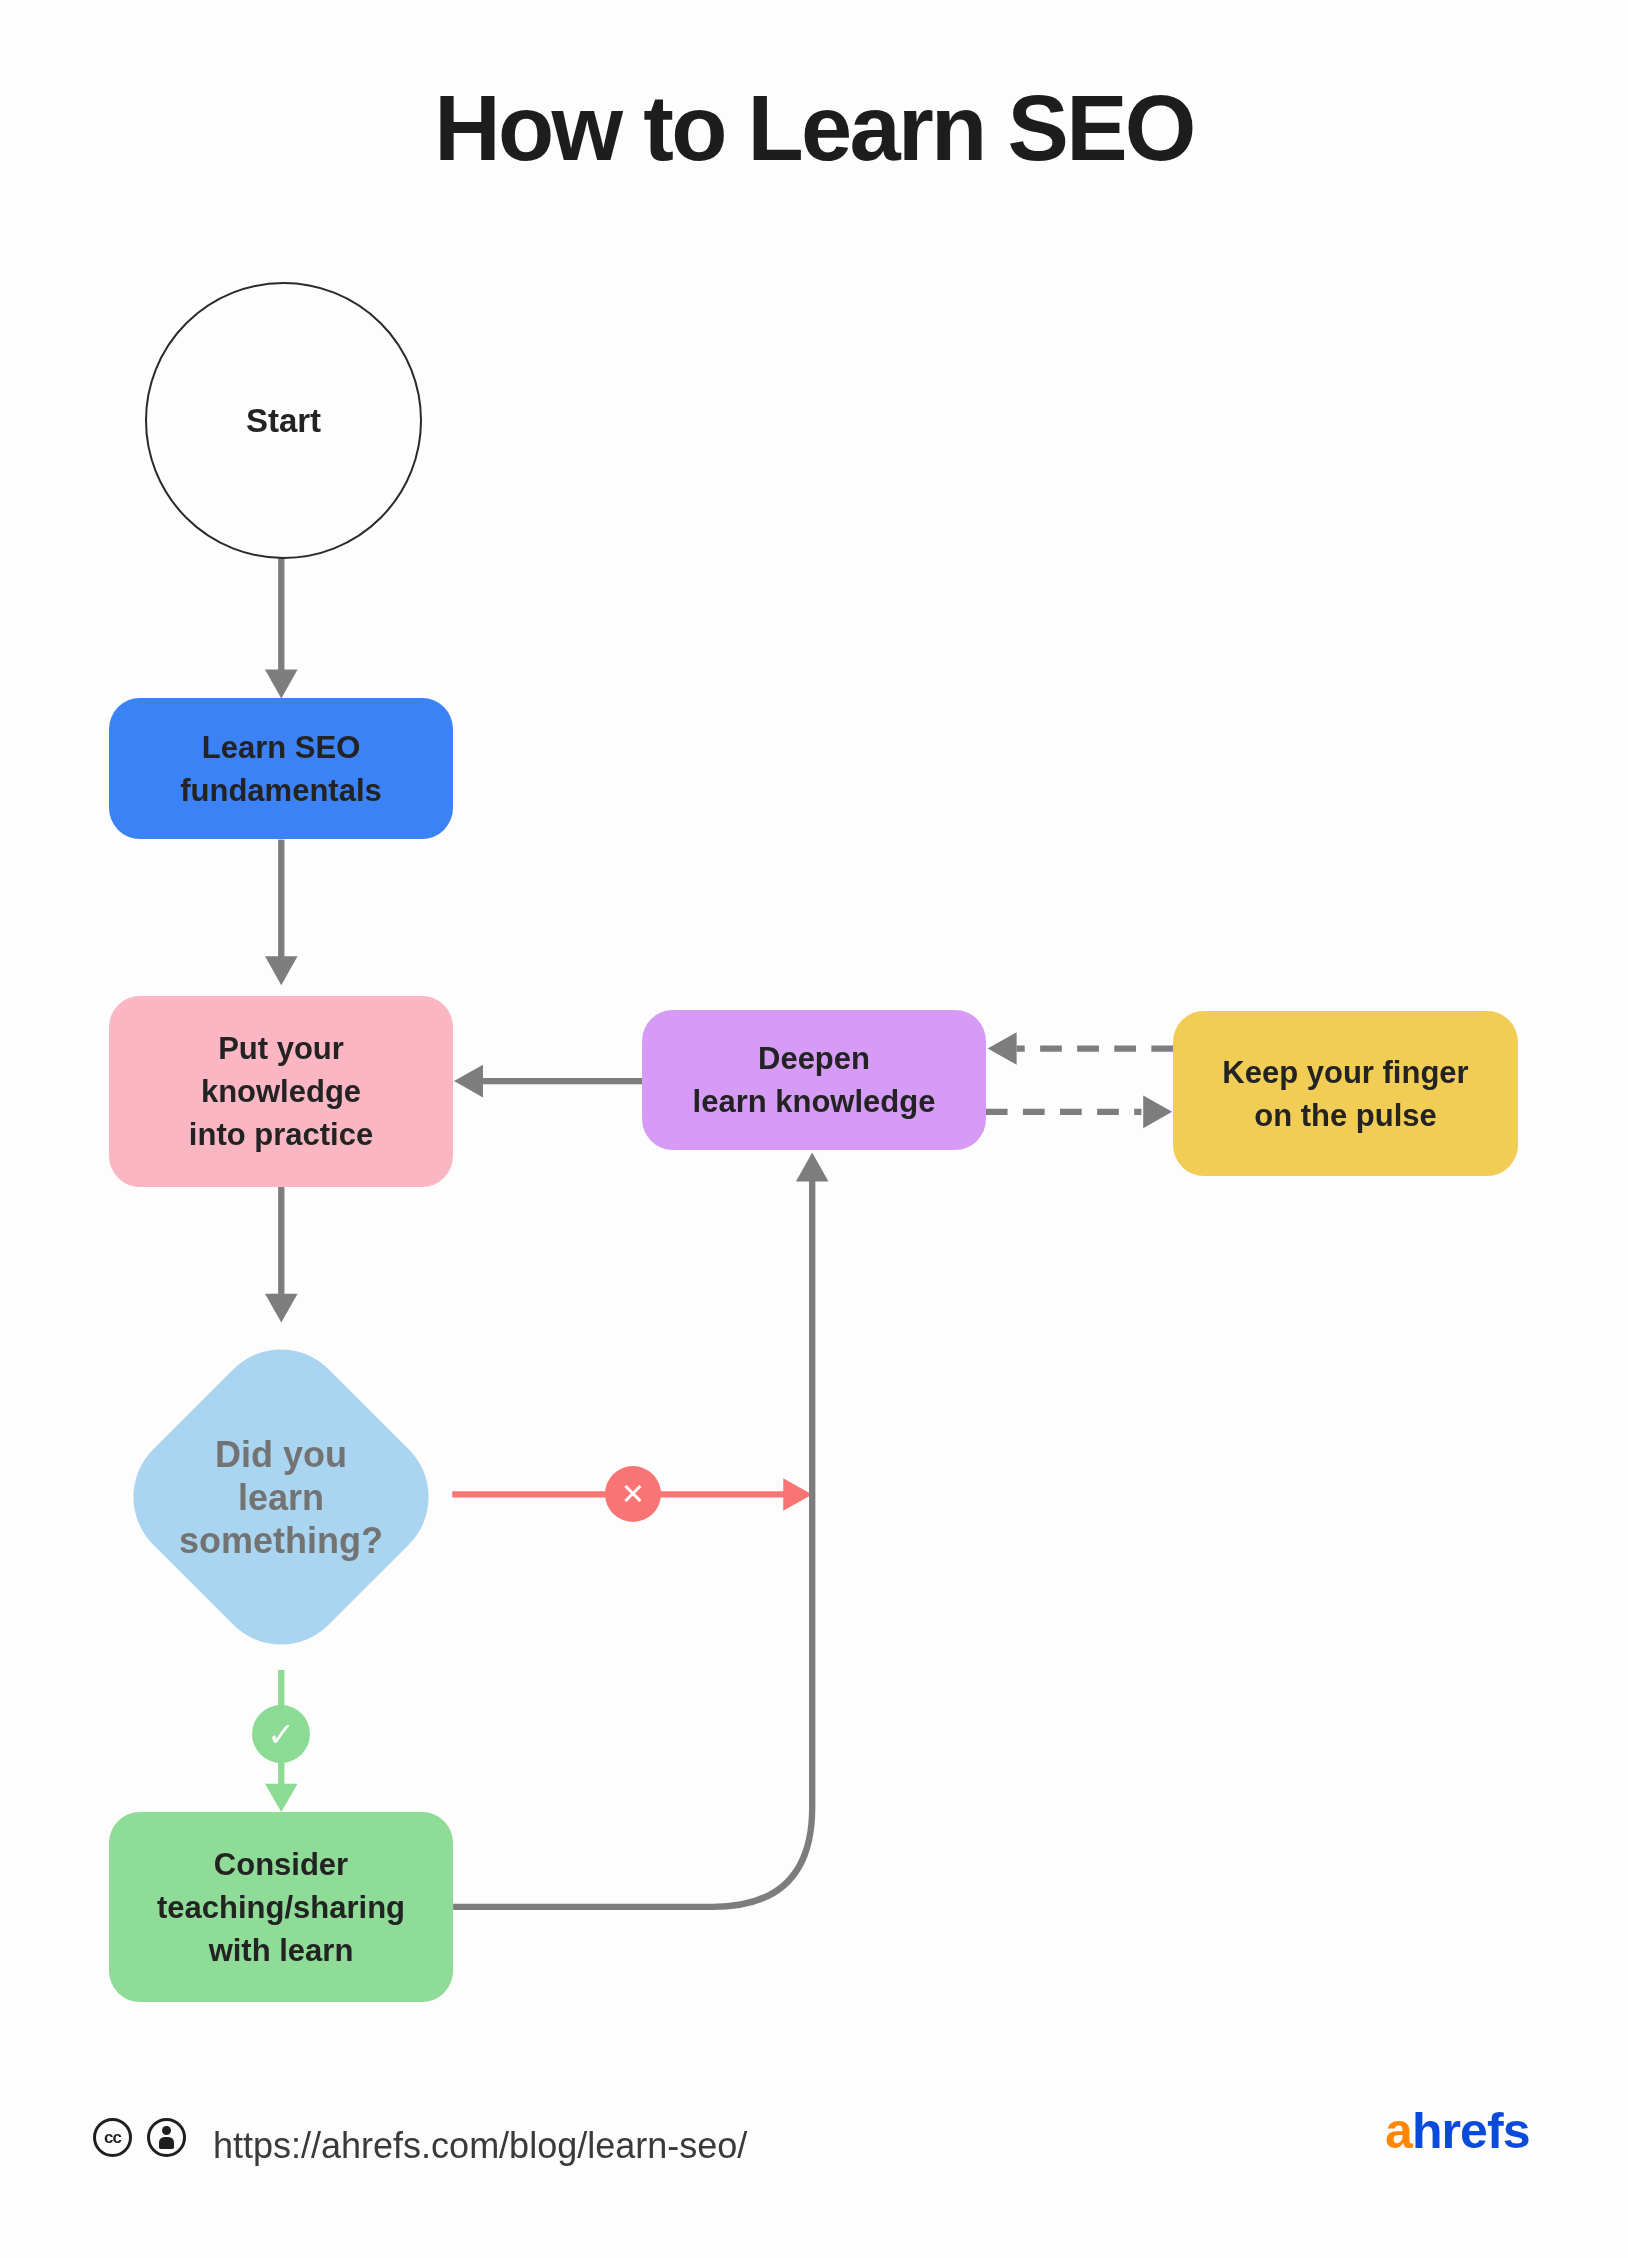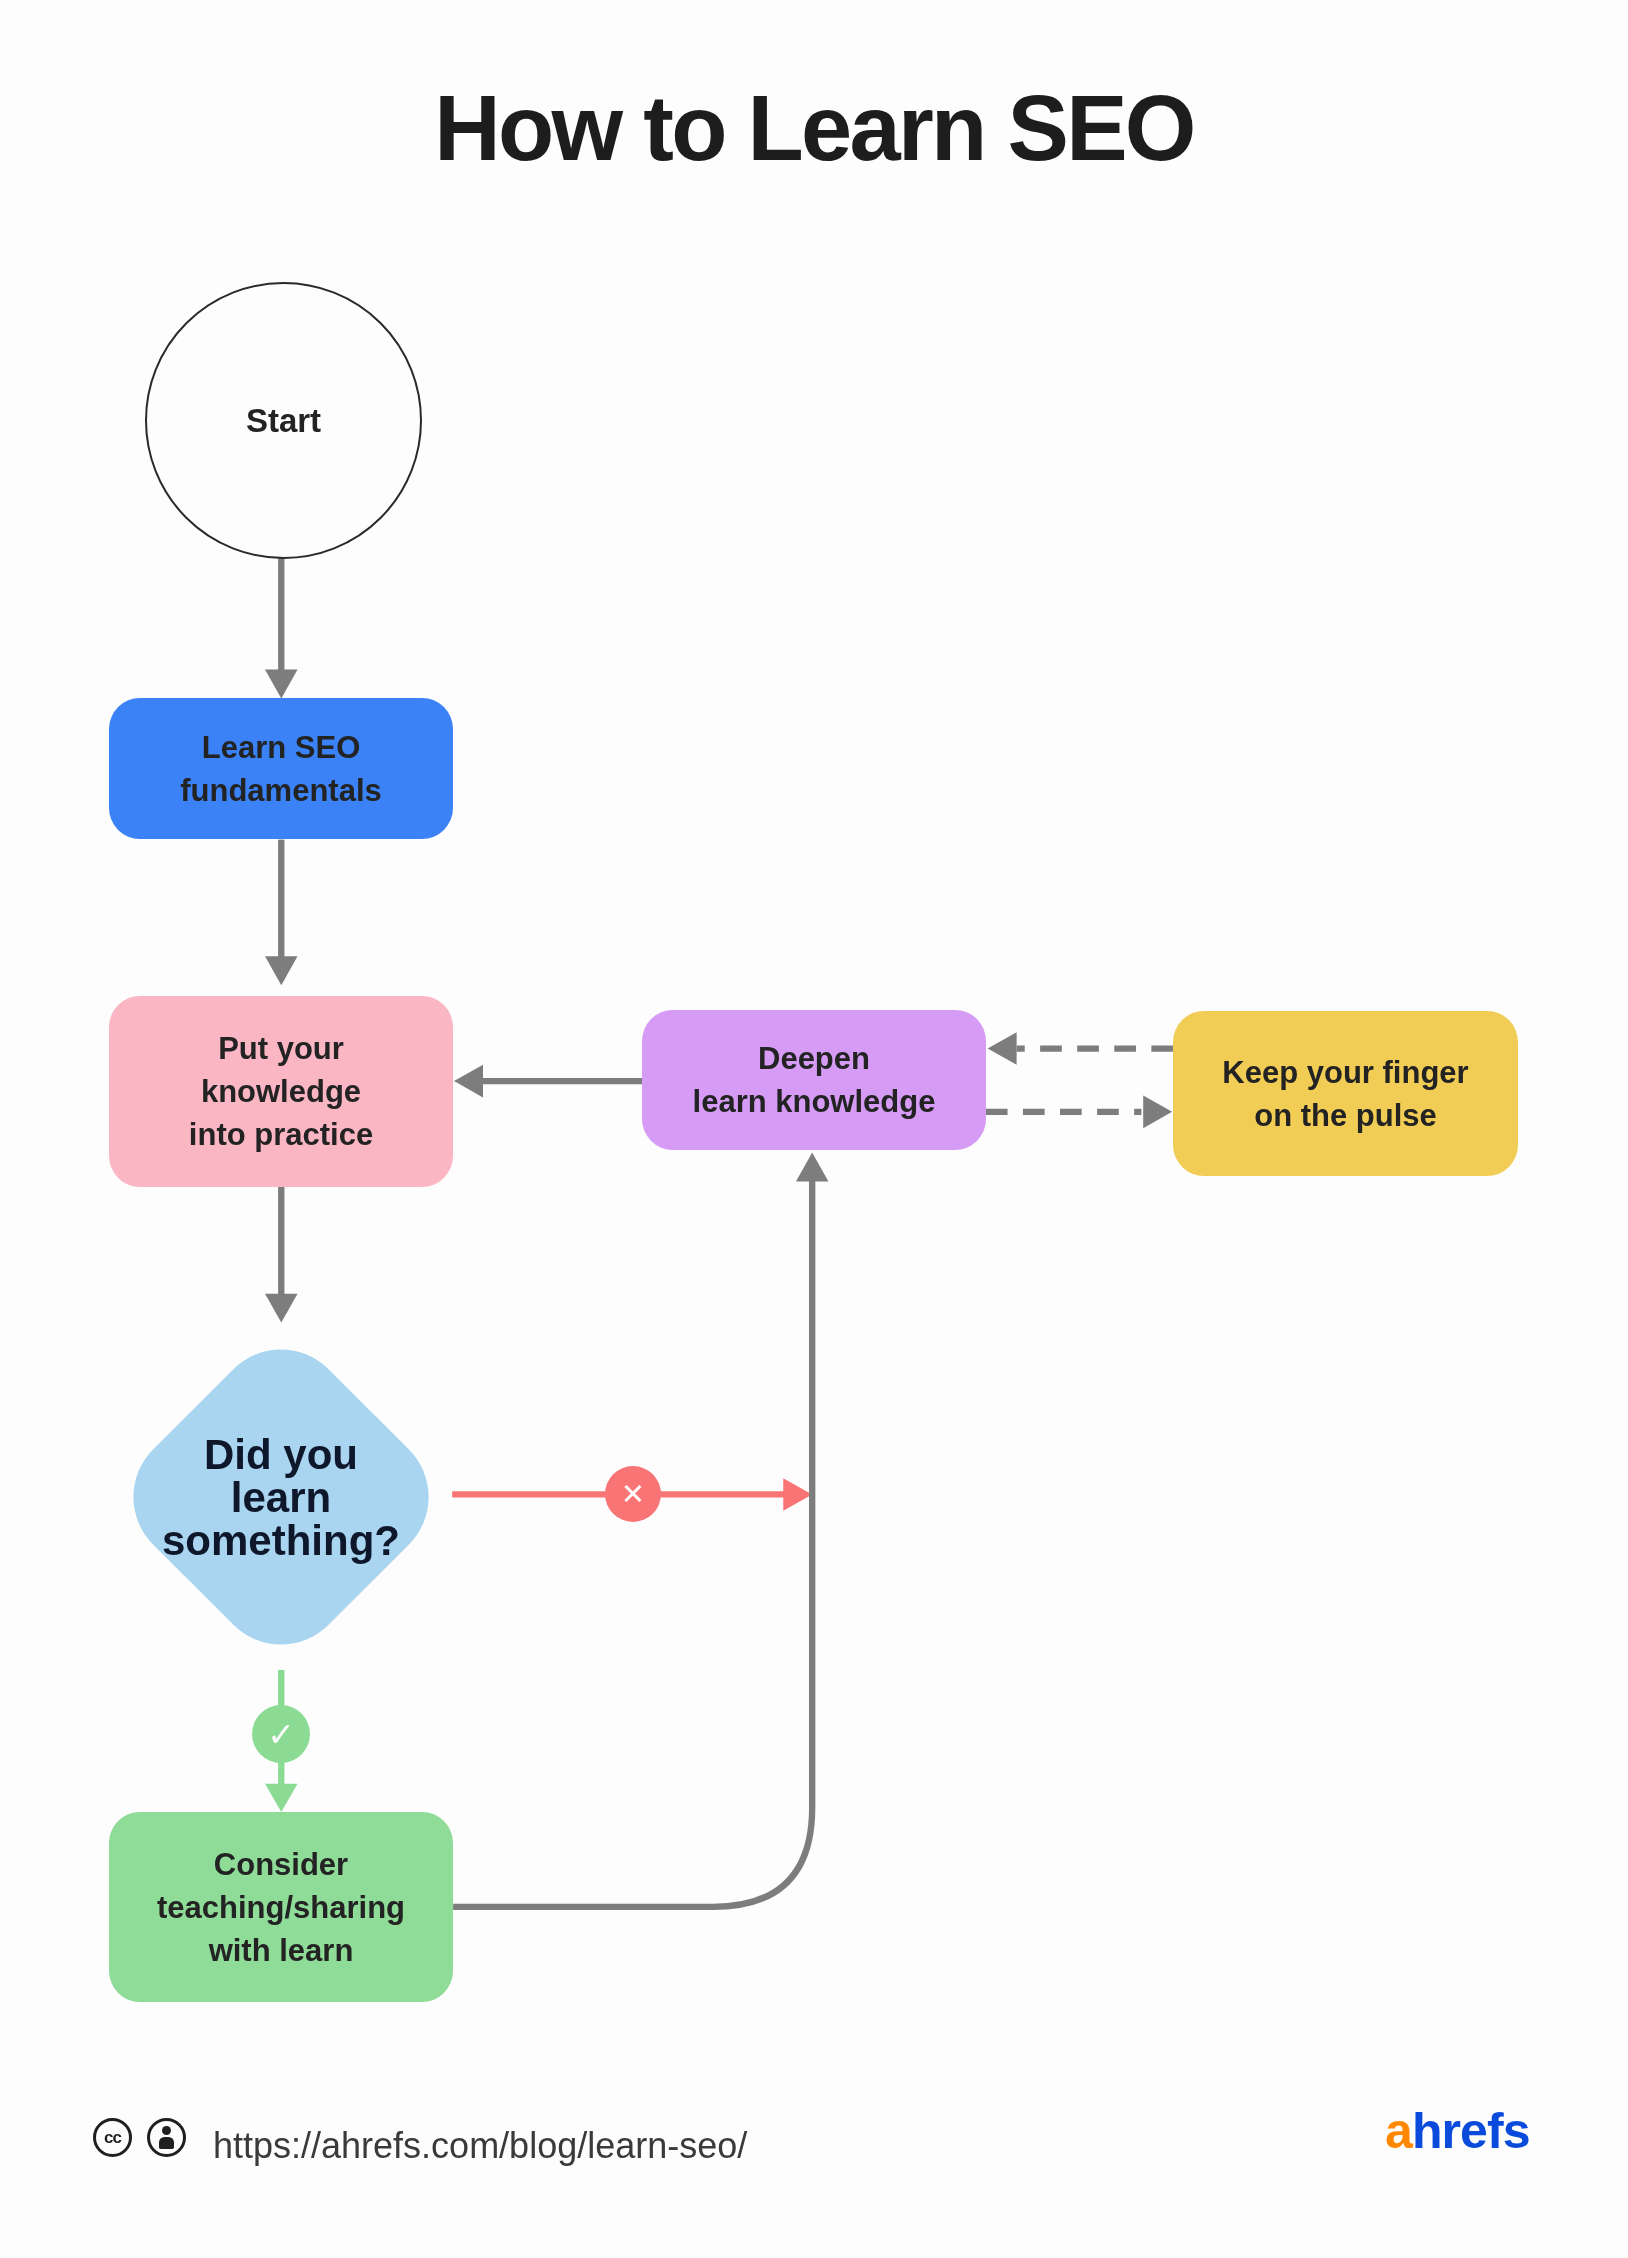--- a/index.html
+++ b/index.html
@@ -62,22 +62,22 @@
     width:248px;height:248px;
     border-radius:67px;
     transform:rotate(45deg);
   }
   .diamond-inner{
     position:absolute;
     left:157px;top:1373px;
     width:248px;height:248px;
     display:flex;align-items:center;justify-content:center;
     text-align:center;
-    font-weight:700;font-size:42px;line-height:43px;
-    color:#0f172a;white-space:pre-line;
+    font-weight:700;font-size:36px;line-height:43px;
+    color:#737373;white-space:pre-line;
   }
   .marker-circle{
     position:absolute;
     border-radius:50%;
     display:flex;align-items:center;justify-content:center;
     color:#ffffff;font-weight:700;
   }
   .marker-no{left:605px;top:1466px;width:56px;height:56px;font-size:29px;}
   .marker-yes{left:252px;top:1705px;width:58px;height:58px;font-size:33px;}
   .footer-icon{

